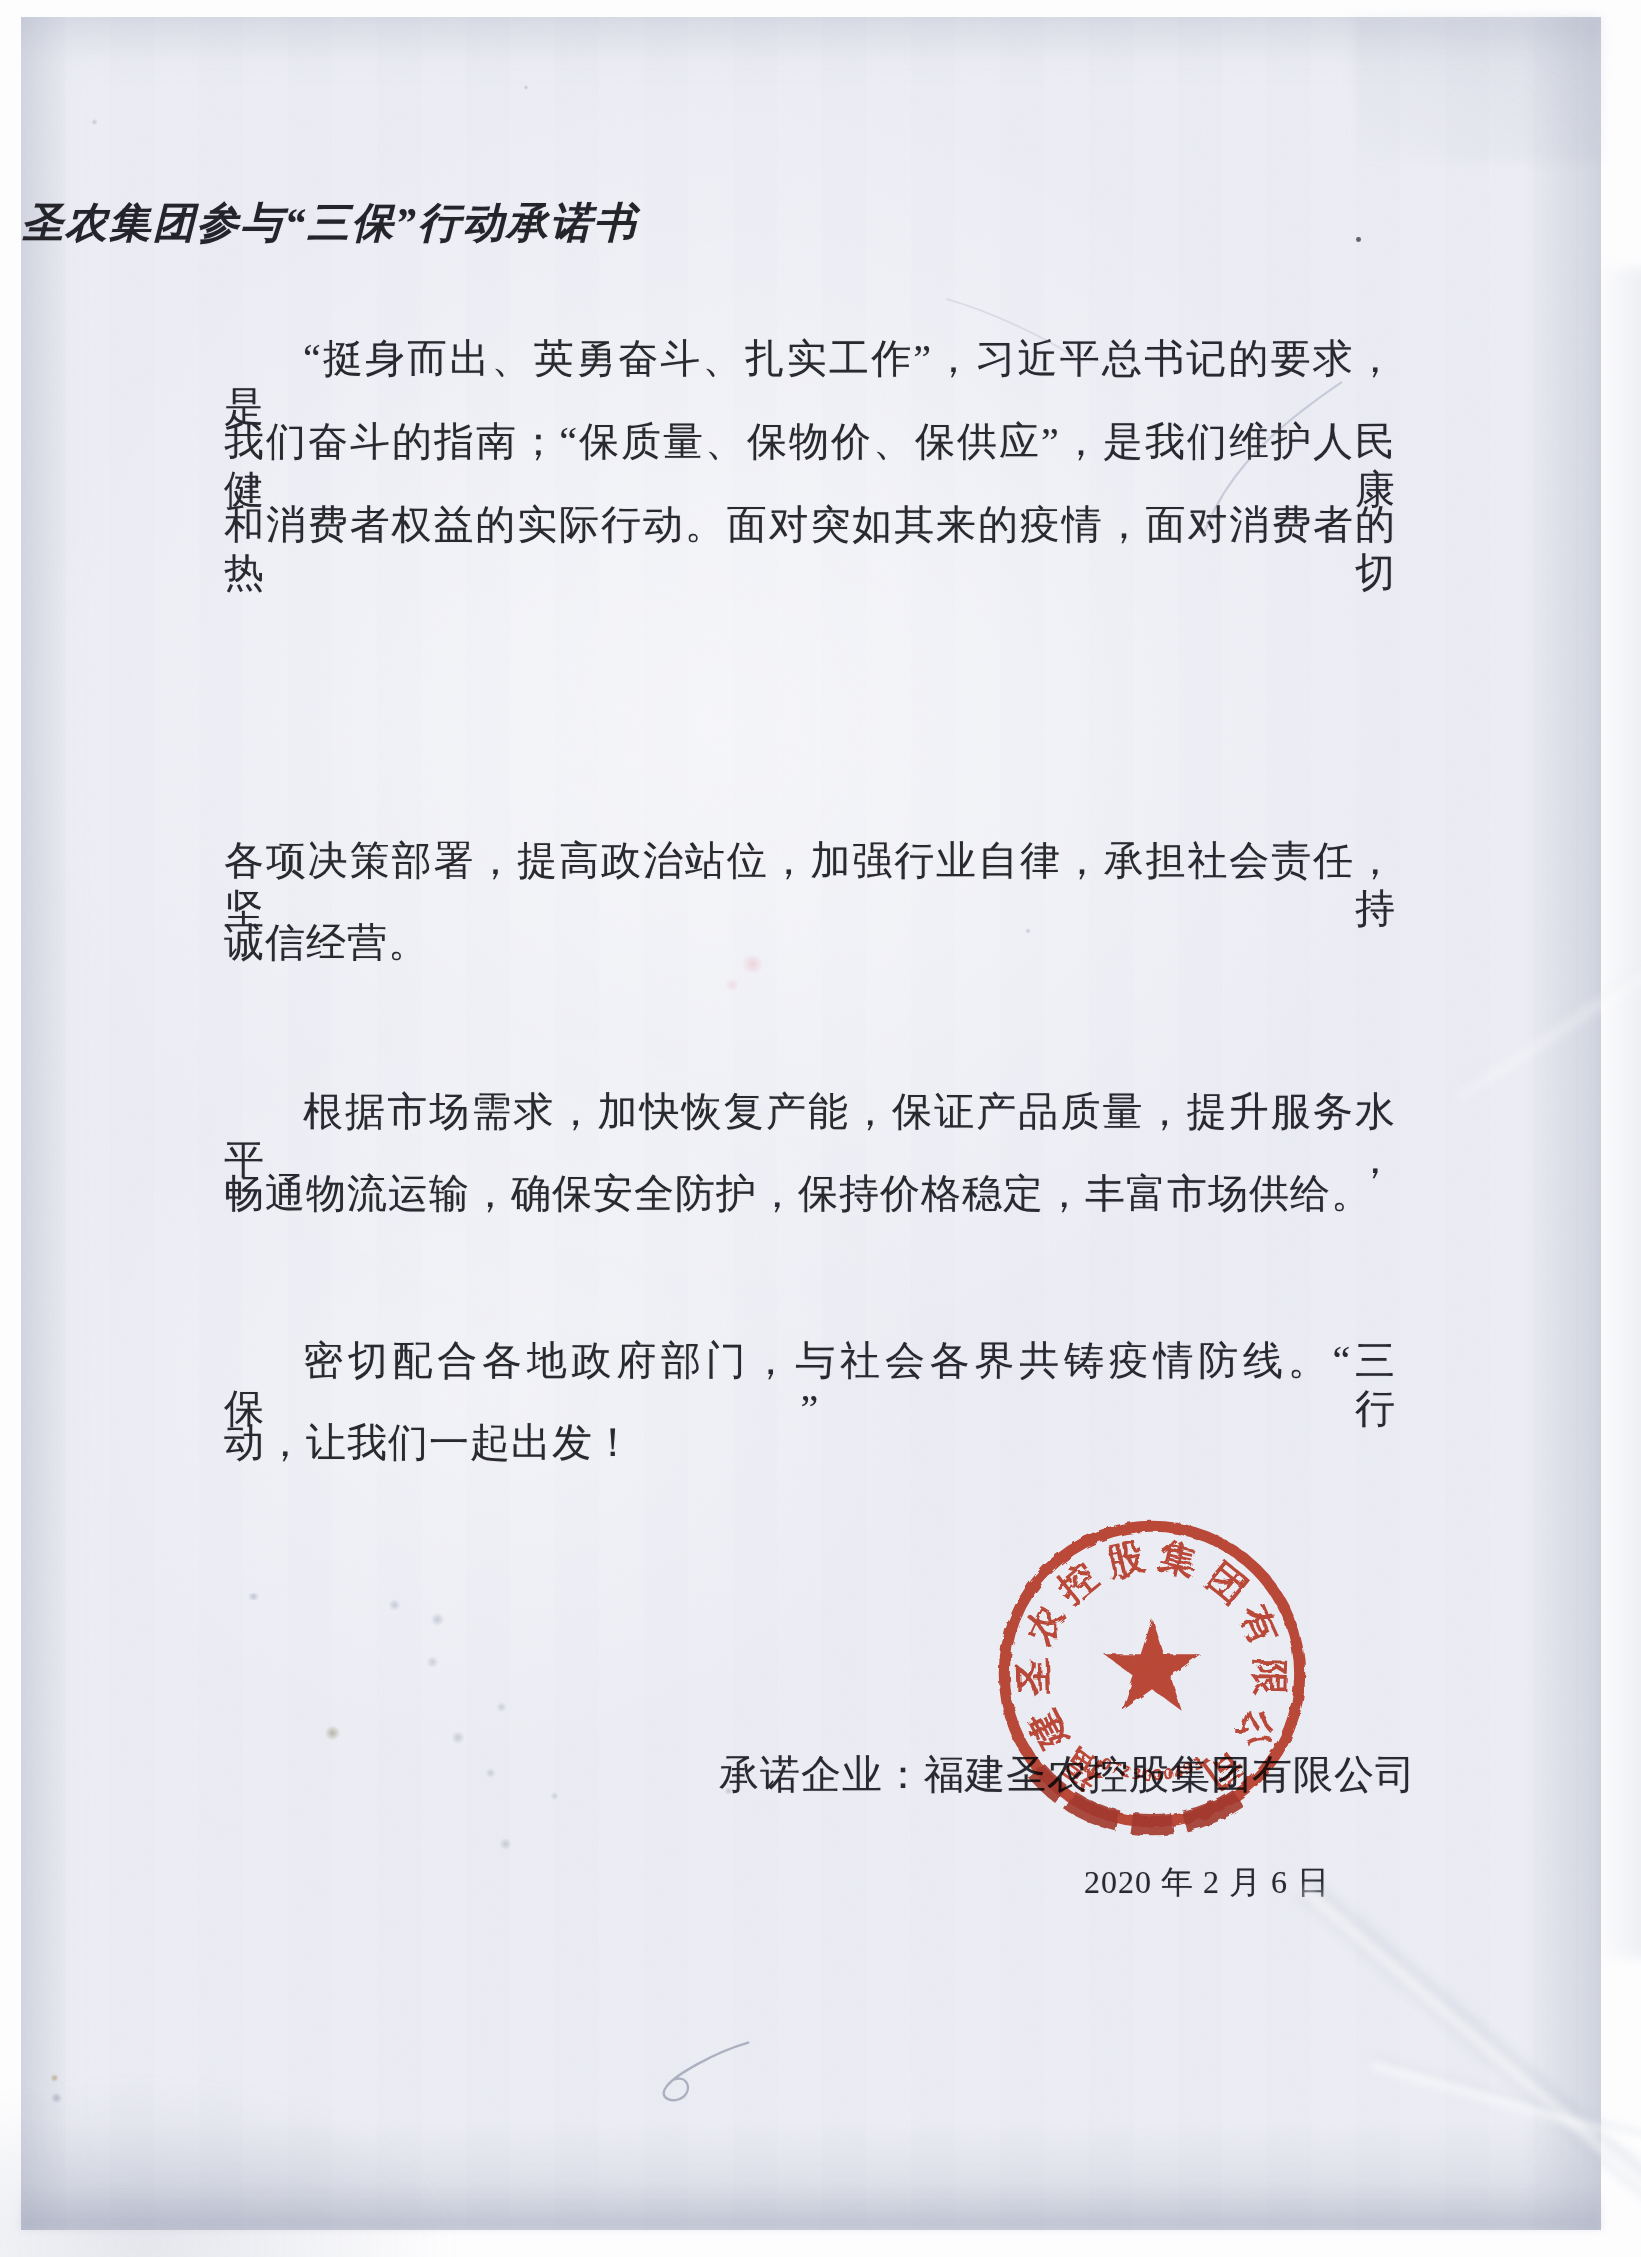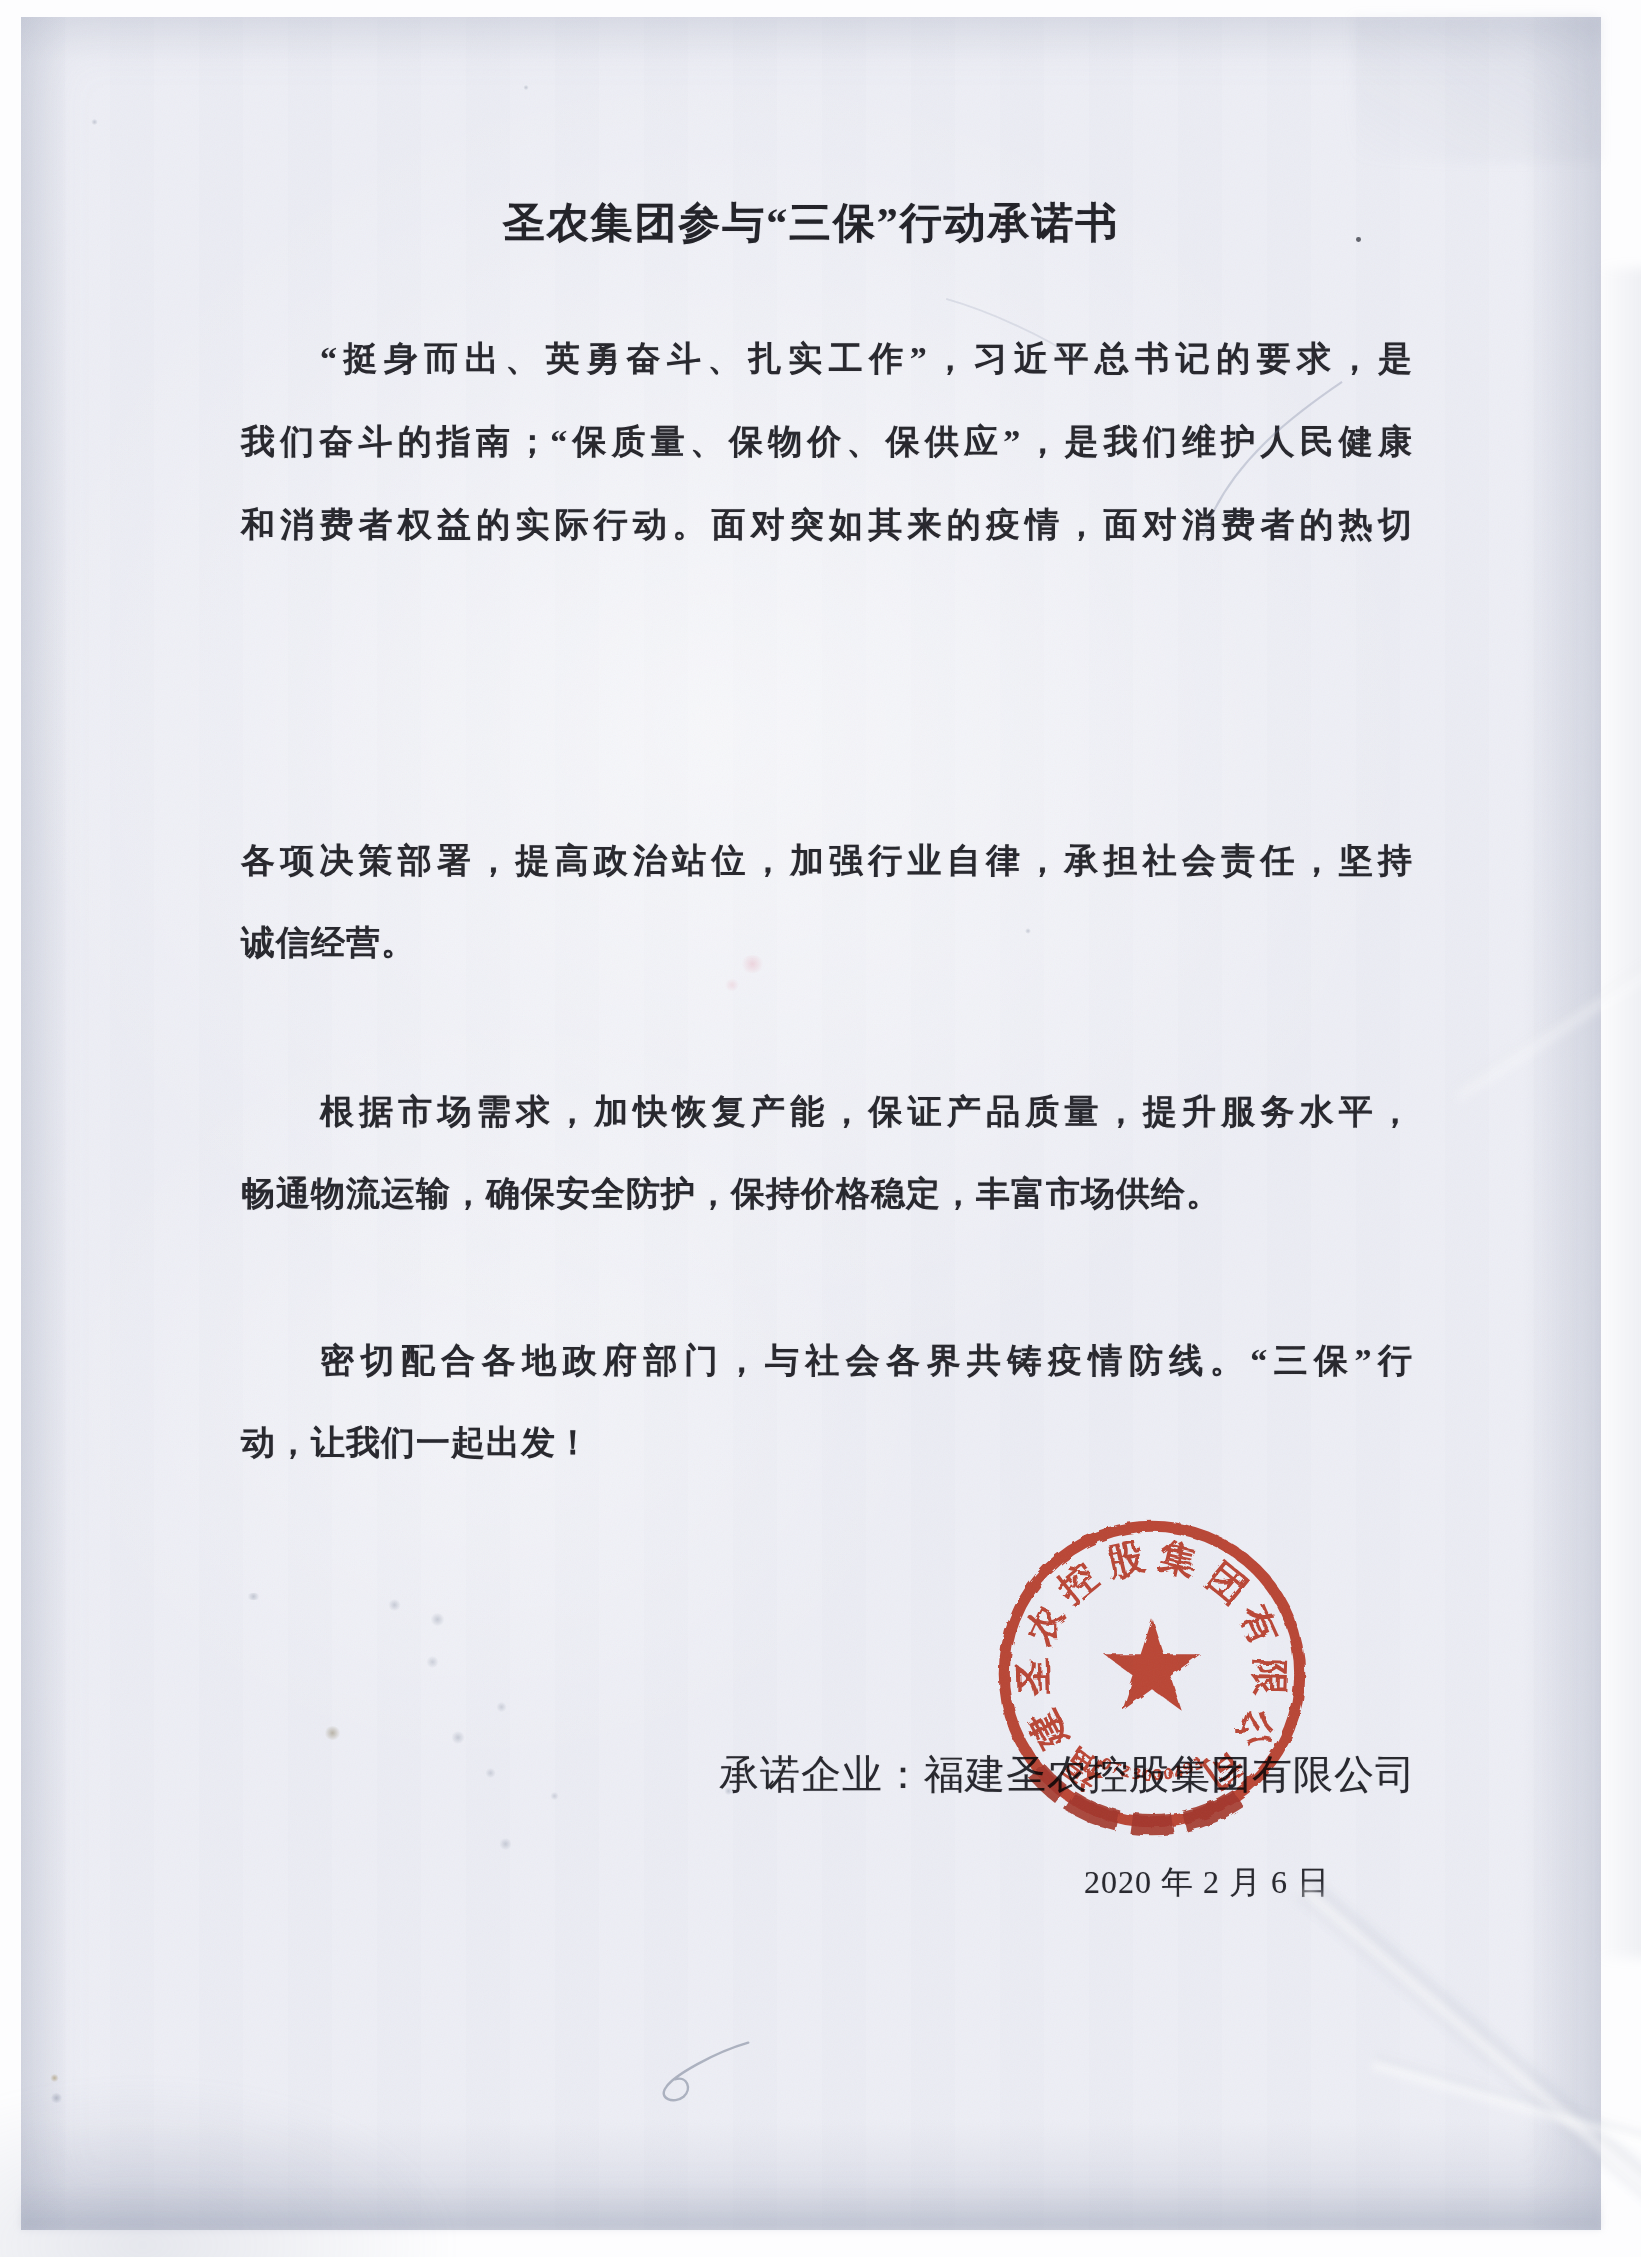--- a/index.html
+++ b/index.html
@@ -13,29 +13,29 @@
       radial-gradient(ellipse 62% 42% at 44% 32%, rgba(255,255,255,0.55), transparent 72%),
       radial-gradient(ellipse 40% 25% at 30% 62%, rgba(255,255,255,0.35), transparent 70%),
       linear-gradient(to right, rgba(168,174,192,0.25), transparent 3%),
       linear-gradient(to left, rgba(164,170,190,0.28), transparent 5%),
       linear-gradient(to top, rgba(164,170,190,0.30), transparent 5%),
       linear-gradient(to bottom, rgba(176,181,198,0.18), transparent 2%),
       repeating-linear-gradient(90deg, rgba(130,140,168,0.020) 0 44px, transparent 44px 89px);
     box-shadow:inset 0 0 68px rgba(142,150,172,0.22);
   }
   .doc-title{
-    position:absolute;left:0;top:182px;width:100%;margin:0;text-align:center;
+    position:absolute;left:0;top:182px;width:100%;margin:0;text-align:left;
     font-size:42px;font-weight:600;letter-spacing:1.9px;color:#212127;line-height:1.15;
     text-shadow:0 0 1px rgba(40,40,55,0.30);
+    font-style:italic;
   }
   .bline{
-    position:absolute;left:220px;width:1172px;font-size:34px;line-height:48px;
+    position:absolute;left:203px;width:1172px;font-size:40px;line-height:48px;
     letter-spacing:1px;color:#26262c;white-space:nowrap;
     text-shadow:0 0 1px rgba(40,40,55,0.28);
-    font-weight:bold;
   }
   .just{text-align:justify;text-align-last:justify;white-space:normal;}
   .indent{text-indent:79px;}
   .sig{
     position:absolute;left:698px;top:1730px;font-size:40px;letter-spacing:1px;
     color:#26262c;white-space:nowrap;text-shadow:0 0 1px rgba(40,40,55,0.28);text-align:right;
   }
   .date{
     position:absolute;left:1063px;top:1812px;font-size:32px;letter-spacing:1px;
     color:#26262c;white-space:nowrap;text-shadow:0 0 1px rgba(40,40,55,0.28);margin-top:32px;

